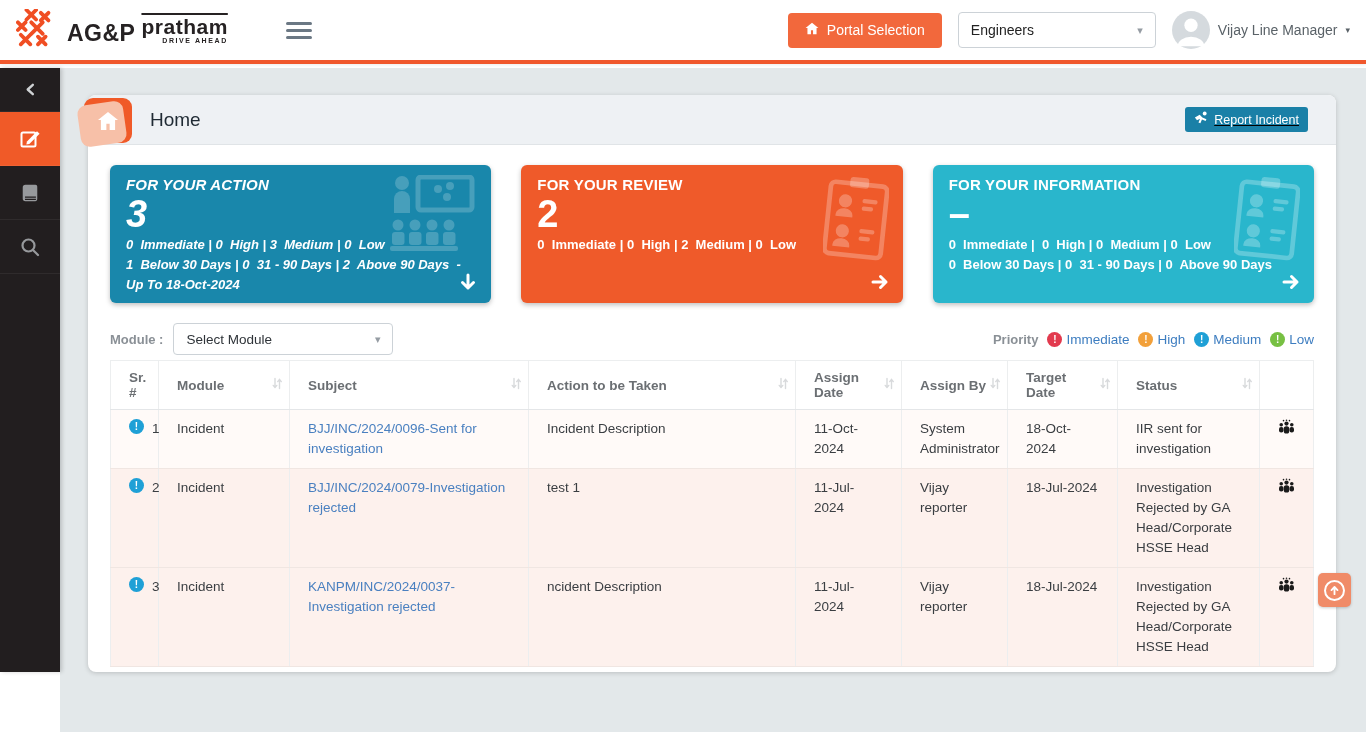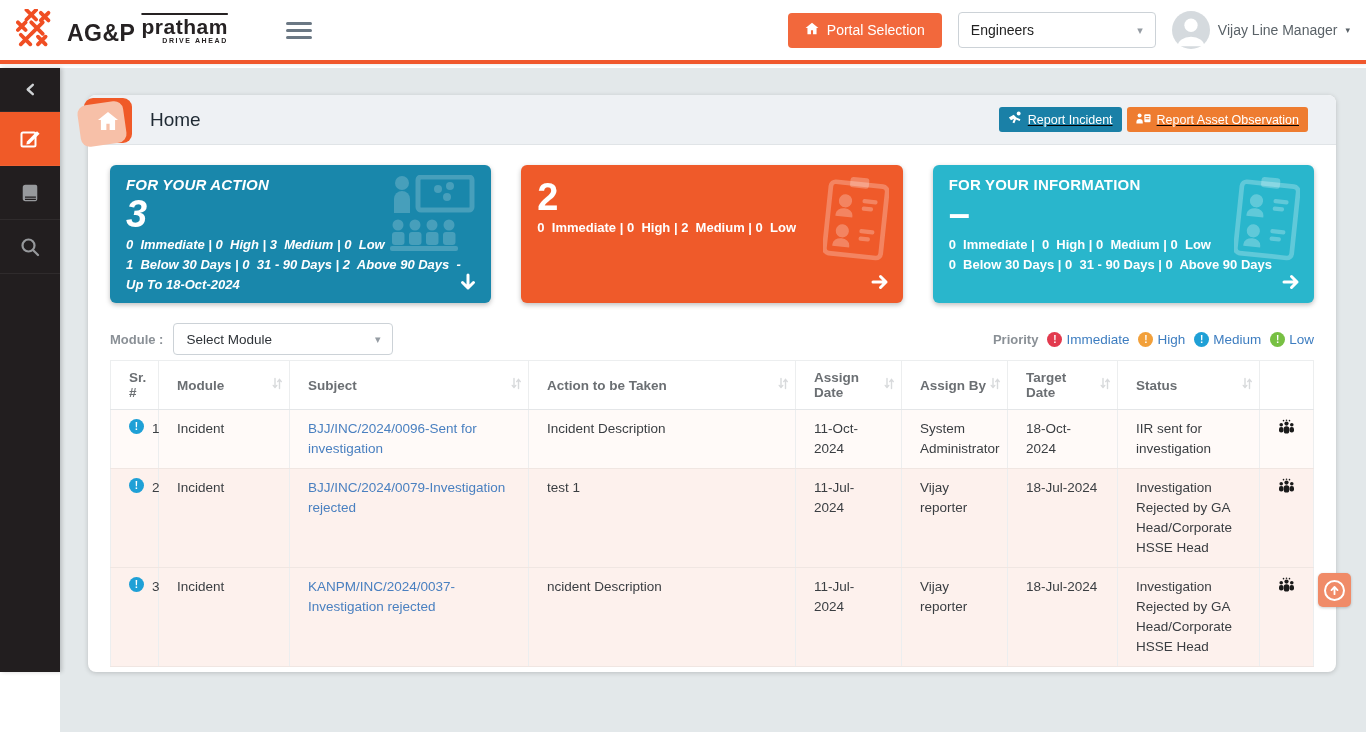--- a/index.html
+++ b/index.html
@@ -195,32 +195,20 @@
       <span class="page-title">Home</span>
       <div class="head-actions">
         <button class="act-btn btn-teal">
           <span>
             <svg width="14" height="14" viewBox="0 0 16 16" fill="#fff">
                 <circle cx="12.2" cy="2.8" r="2.2"></circle>
                 <path d="M1 7.5 L6.5 4.3 L9.6 7.4 L14.2 9.4 L13.3 11.4 L9.1 9.7 L7.3 13.9 L5.1 13 L6.9 8.8 L3.4 10.6 Z"></path>
               </svg>
           </span>
           <span>Report Incident</span>
-        </button>
-        <button class="act-btn btn-orange">
-          <span>
-            <svg width="15" height="13" viewBox="0 0 18 14" fill="#fff">
-                <circle cx="4.3" cy="3.4" r="2.4"></circle>
-                <path d="M0.5 13 V11.2 a3.8 3.6 0 0 1 7.6 0 V13 z"></path>
-                <rect x="10" y="1.8" width="7.4" height="9.6" rx="1.2"></rect>
-                <rect x="11.4" y="4" width="4.6" height="1.3" fill="#ee7c30"></rect>
-                <rect x="11.4" y="6.6" width="4.6" height="1.3" fill="#ee7c30"></rect>
-              </svg>
-          </span>
-          <span>Report Asset Observation</span>
         </button>
       </div>
     </div>
 
     <div class="cards-row">
       <div class="sum-card c-blue">
         <svg class="sum-bg" width="95" height="78" viewBox="0 0 95 78">
           <g fill="rgba(255,255,255,0.2)">
             <rect x="36" y="2" width="54" height="33" rx="3" fill="none" stroke="rgba(255,255,255,0.2)" stroke-width="5"></rect>
             <circle cx="56" cy="14" r="4"></circle>
@@ -258,20 +246,21 @@
             <circle cx="22" cy="27" r="7"></circle>
               <path d="M13 44 v-2 a9 7 0 0 1 18 0 v2 z"></path>
             <rect x="40" y="23" width="16" height="4.5" rx="2"></rect>
               <rect x="40" y="31" width="12" height="4.5" rx="2"></rect>
             <circle cx="22" cy="59" r="7"></circle>
               <path d="M13 76 v-2 a9 7 0 0 1 18 0 v2 z"></path>
             <rect x="40" y="55" width="16" height="4.5" rx="2"></rect>
               <rect x="40" y="63" width="12" height="4.5" rx="2"></rect>
           </g>
         </svg>
+        <div class="sum-title">FOR YOUR REVIEW</div>
         <div class="sum-count">2</div>
         <div class="sum-line">0  Immediate | 0  High | 2  Medium | 0  Low</div>
         <div class="sum-line"></div>
         <div class="sum-line"></div>
         <span class="sum-arrow">
           <svg width="20" height="20" viewBox="0 0 20 20" fill="none" stroke="#fff" stroke-width="3" stroke-linecap="round" stroke-linejoin="round">
               <path d="M3 10 H16 M10.5 4.5 L16 10 L10.5 15.5"></path>
             </svg>
         </span>
       </div>

